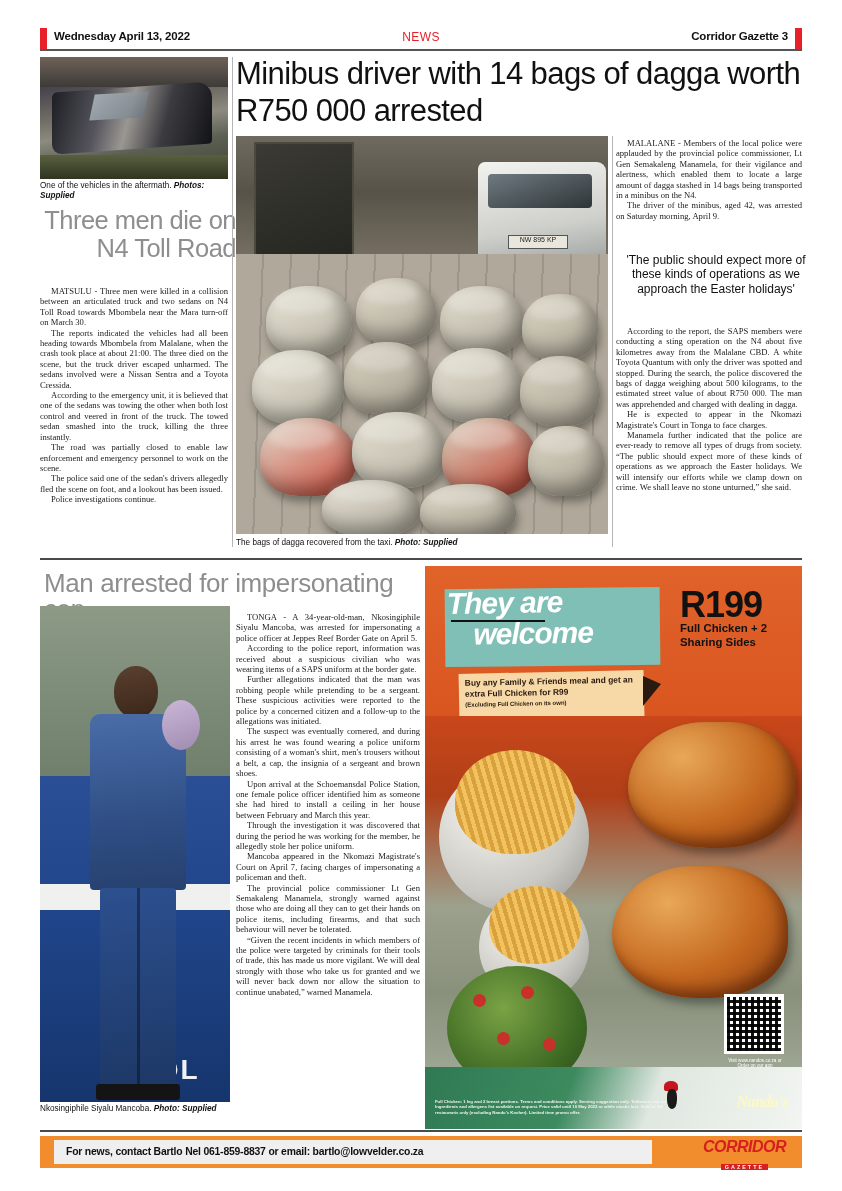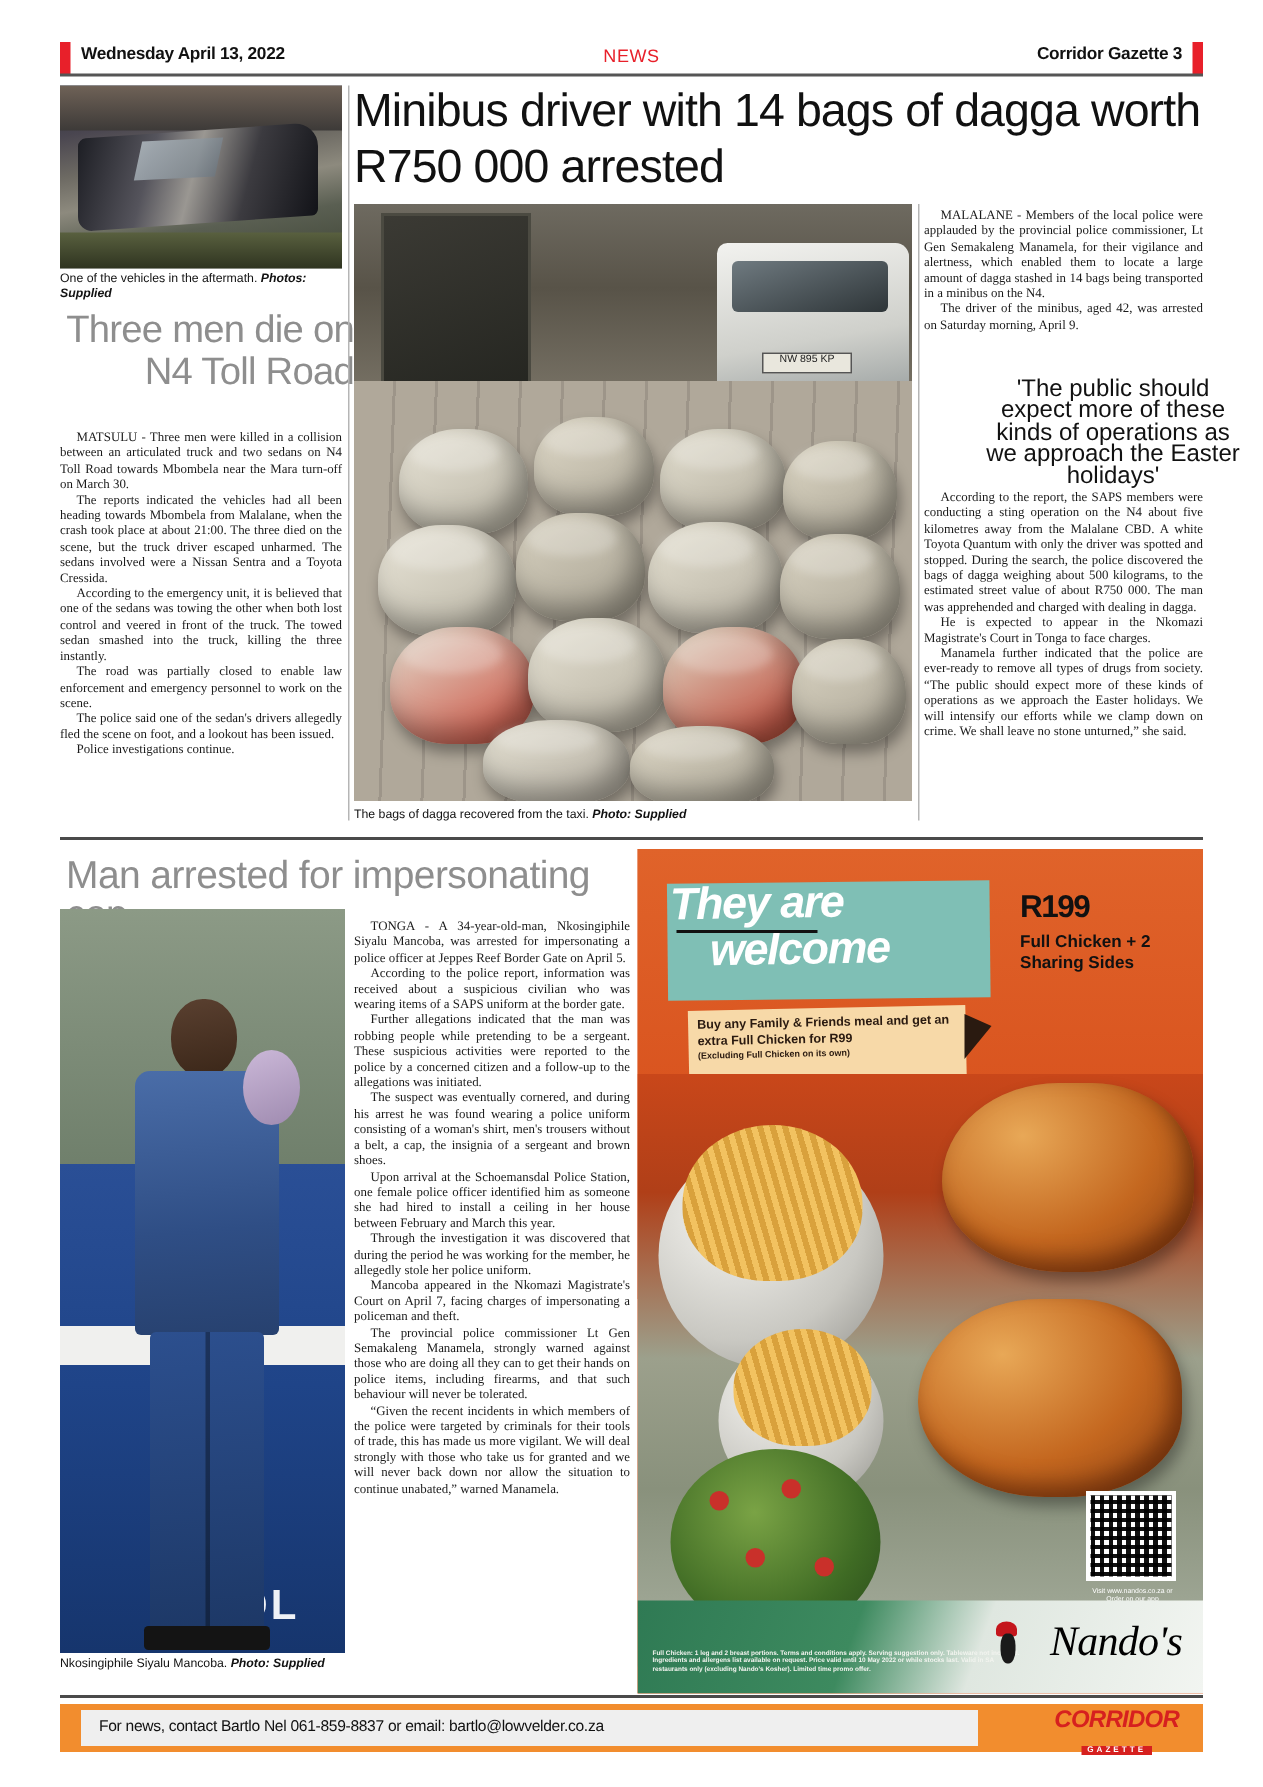--- a/index.html
+++ b/index.html
@@ -75,22 +75,22 @@
     background:repeating-linear-gradient(92deg,#b0a89a 0 26px,#9d9589 26px 28px),
                repeating-linear-gradient(2deg,#b3ab9d 0 22px,#a29a8d 22px 24px);}
   .bale{position:absolute;border-radius:46% 46% 40% 40%/50% 50% 42% 42%;
     box-shadow:inset -8px -10px 18px rgba(0,0,0,.35), 2px 6px 9px rgba(0,0,0,.35);}
   .bale::after{content:"";position:absolute;left:8%;top:6%;width:70%;height:34%;
     background:rgba(255,255,255,.22);border-radius:50%;filter:blur(3px);}
   .cap-dagga{position:absolute;left:236px;top:538px;width:372px;}
 
   
   .txt-right-a{position:absolute;left:616px;top:138px;width:186px;}
-  .pull{position:absolute;left:652px;top:253px;width:180px;
-    font-family:"Liberation Sans",sans-serif;font-size:16px;line-height:14.4px;
+  .pull{position:absolute;left:626px;top:253px;width:180px;
+    font-family:"Liberation Sans",sans-serif;font-size:12px;line-height:14.4px;
     color:#111;text-align:center;}
   .txt-right-b{position:absolute;left:616px;top:326px;width:186px;}
 
   
   .hr-thick{position:absolute;left:40px;width:762px;height:2px;background:#4a4a4a;}
 
   
   .head-cop{position:absolute;left:44px;top:570px;width:380px;
     font-family:"Liberation Sans",sans-serif;font-size:26px;line-height:26px;
     font-weight:normal;color:#8e8e8e;letter-spacing:-0.4px;}
@@ -121,21 +121,21 @@
   .ad-top{position:absolute;left:0;top:0;width:100%;height:300px;
     background:linear-gradient(180deg,#e0632a 0%,#d9541f 55%,#c9471a 100%);}
   .ad-teal{position:absolute;left:20px;top:22px;width:215px;height:78px;background:#7fbfb5;
     transform:rotate(-0.6deg);}
   .ad-title{position:absolute;left:22px;top:20px;width:230px;
     font-family:"Liberation Sans",sans-serif;font-weight:bold;font-style:italic;
     color:#fff;font-size:30px;line-height:31px;letter-spacing:-1px;transform:rotate(-1deg);}
   .ad-title .l2{display:block;margin-left:26px;}
   .ad-underline{position:absolute;left:26px;top:54px;width:94px;height:2px;background:#111;}
   .ad-price{position:absolute;left:255px;top:24px;font-family:"Liberation Sans",sans-serif;
-    font-weight:bold;color:#111;font-size:21px;line-height:30px;letter-spacing:-1px;}
+    font-weight:bold;color:#111;font-size:36px;line-height:30px;letter-spacing:-1px;}
   .ad-price-sub{position:absolute;left:255px;top:56px;width:120px;
     font-family:"Liberation Sans",sans-serif;font-weight:bold;color:#111;
     font-size:11.4px;line-height:13.6px;}
   .ad-flag{position:absolute;left:34px;top:106px;width:185px;height:46px;background:#f7d9a8;
     transform:rotate(-1.2deg);}
   .ad-flag-tip{position:absolute;left:218px;top:110px;width:0;height:0;
     border-left:18px solid #2a1a10;border-top:8px solid transparent;border-bottom:22px solid transparent;}
   .ad-flag-txt{position:absolute;left:40px;top:110px;width:176px;
     font-family:"Liberation Sans",sans-serif;color:#2a1a10;font-weight:bold;
     font-size:8.4px;line-height:11px;transform:rotate(-1.2deg);}
@@ -160,31 +160,31 @@
     background-blend-mode:multiply;}
   .ad-qr-cap{position:absolute;right:14px;bottom:60px;width:66px;text-align:center;
     font-family:"Liberation Sans",sans-serif;font-size:4.6px;line-height:5.6px;color:#fff;}
   .ad-applink{position:absolute;right:14px;bottom:48px;width:64px;height:9px;background:#1f1f1f;border-radius:2px;}
   .ad-bottom{position:absolute;left:0;bottom:0;width:100%;height:62px;
     background:linear-gradient(110deg,#2f7a54 0%,#3d8a5f 38%,#dfe7e0 60%,#f2f5f1 100%);}
   .ad-terms{position:absolute;left:10px;bottom:14px;width:252px;
     font-family:"Liberation Sans",sans-serif;font-size:4.3px;line-height:5.4px;
     color:#f2f4ef;font-weight:bold;}
   .ad-logo{position:absolute;right:14px;bottom:18px;
-    font-family:"Liberation Serif",serif;font-weight:normal;font-style:italic;
-    font-size:28px;color:#000000;letter-spacing:-0.5px;}
+    font-family:"Liberation Serif",serif;font-weight:bold;font-style:italic;
+    font-size:16px;color:#fef9c3;letter-spacing:-0.5px;}
   .ad-rooster{position:absolute;right:120px;bottom:18px;width:20px;height:30px;}
   .ad-rooster .bd{position:absolute;left:5px;top:8px;width:10px;height:20px;background:#1a1a1a;border-radius:40% 40% 46% 46%;}
   .ad-rooster .cb{position:absolute;left:2px;top:0;width:14px;height:10px;background:#c4161c;border-radius:50% 50% 20% 20%;}
 
   
   .footer{position:absolute;left:40px;top:1136px;width:762px;height:32px;background:#f28d2e;}
   .footer-inner{position:absolute;left:14px;top:4px;width:598px;height:24px;background:#efefef;}
   .footer-txt{position:absolute;left:12px;top:6px;font-family:"Liberation Sans",sans-serif;
-    font-size:10.4px;font-weight:normal;color:#111;letter-spacing:-0.2px;}
+    font-size:10.4px;font-weight:bold;color:#111;letter-spacing:-0.2px;}
   .footer-logo{position:absolute;right:16px;top:3px;text-align:center;}
   .footer-logo .c1{font-family:"Liberation Sans",sans-serif;font-weight:bold;font-style:italic;
     font-size:16px;color:#d6201f;letter-spacing:-0.5px;line-height:16px;}
   .footer-logo .c2{font-family:"Liberation Sans",sans-serif;font-weight:bold;
     font-size:5.4px;color:#fff;background:#d6201f;letter-spacing:2px;display:inline-block;
     padding:0 4px;margin-top:1px;}
 </style>
 </head>
 <body>
 

